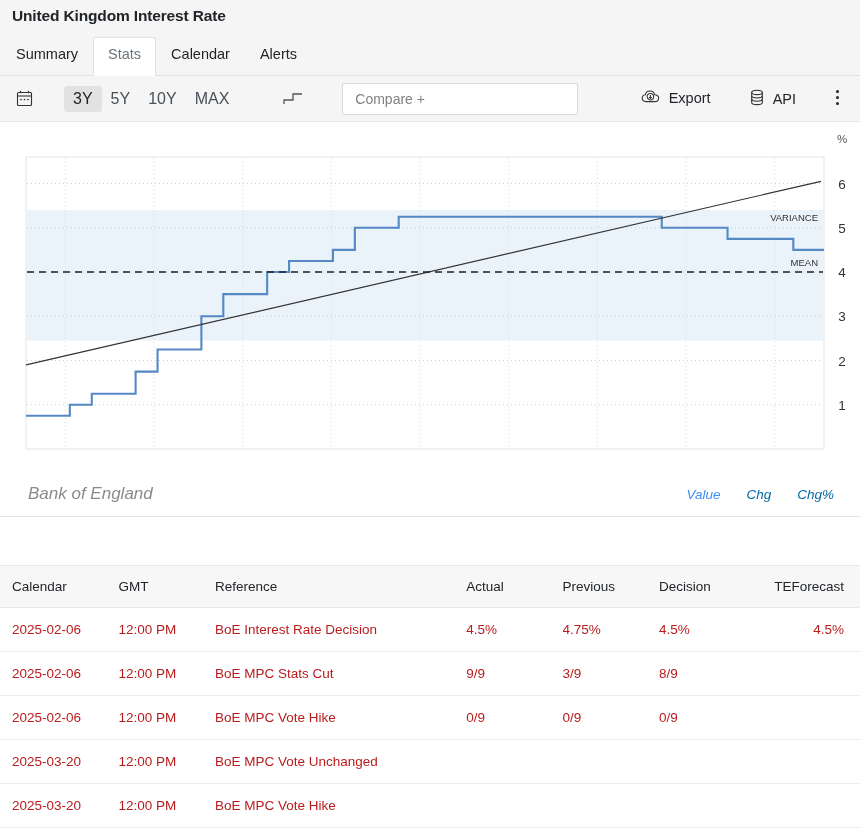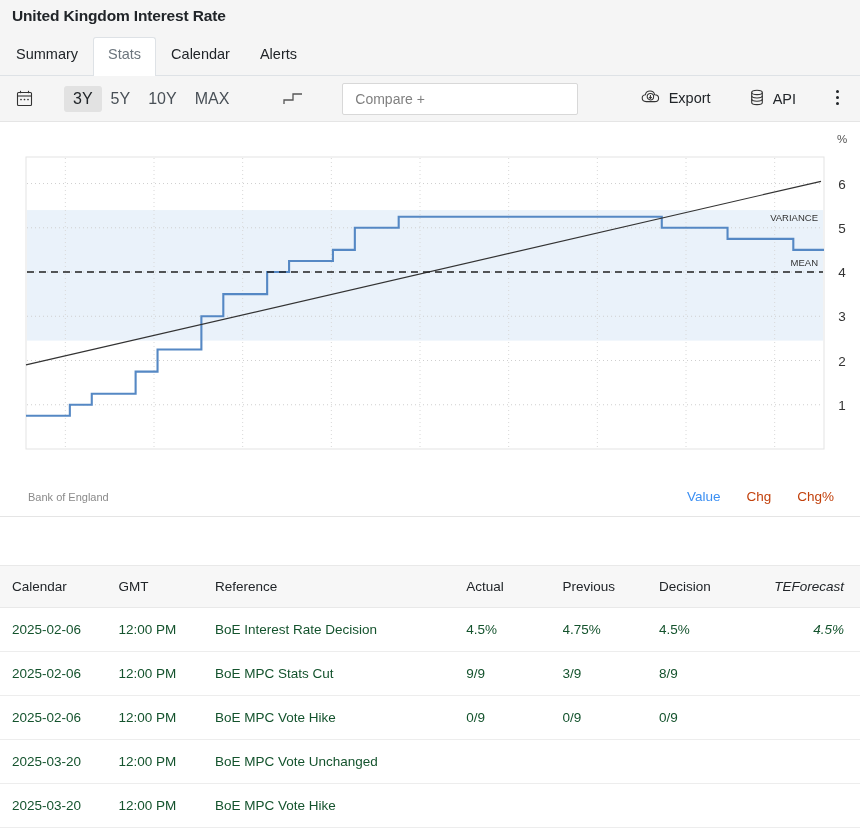--- a/index.html
+++ b/index.html
@@ -161,31 +161,33 @@
   .chart-svg { display: block; }
   .chart-footer {
     position: absolute;
     left: 0; right: 0;
     bottom: 12px;
     display: flex;
     align-items: center;
     padding: 0 26px 0 28px;
   }
   .source-label {
-    font-size: 11px;
+    font-size: 17px;
     color: #8a8a8a;
+    font-style: italic;
   }
   .series-toggles {
     margin-left: auto;
     display: flex;
     gap: 26px;
+    font-style: italic;
   }
   .series-toggle {
     font-size: 13.5px;
-    color: #c2410c;
+    color: #0369a1;
     cursor: pointer;
   }
   .series-toggle.active { color: #3b8ff3; }
 
   .gap-strip { height: 48px; background: #ffffff; }
 
   
   table.calendar-table {
     width: 860px;
     border-collapse: collapse;
@@ -198,29 +200,29 @@
     color: #212529;
     text-align: left;
     padding: 13px 0 13px 0;
     border-top: 1px solid #e9e9e9;
     border-bottom: 1px solid #e9e9e9;
     font-size: 13.5px;
   }
   table.calendar-table tbody td {
     padding: 14px 0 14px 0;
     border-bottom: 1px solid #ededed;
-    color: #14532d;
+    color: #b91c1c;
     white-space: nowrap;
     overflow: hidden;
   }
   .col-cal   { width: 118px; padding-left: 12px !important; }
   .col-gmt   { width: 96px; }
   .col-ref   { width: 250px; }
   .col-num   { width: 96px; text-align: left; padding-right: 14px !important; }
-  .col-num-last { width: 104px; text-align: right !important; padding-right: 16px !important; font-style: italic; }
+  .col-num-last { width: 104px; text-align: right !important; padding-right: 16px !important; }
 </style>
 </head>
 <body>
 
 <div class="page-header">
   <div class="page-title">United Kingdom Interest Rate</div>
 </div>
 
 <div class="tabbar" id="tabbar">
     <div class="tab">

